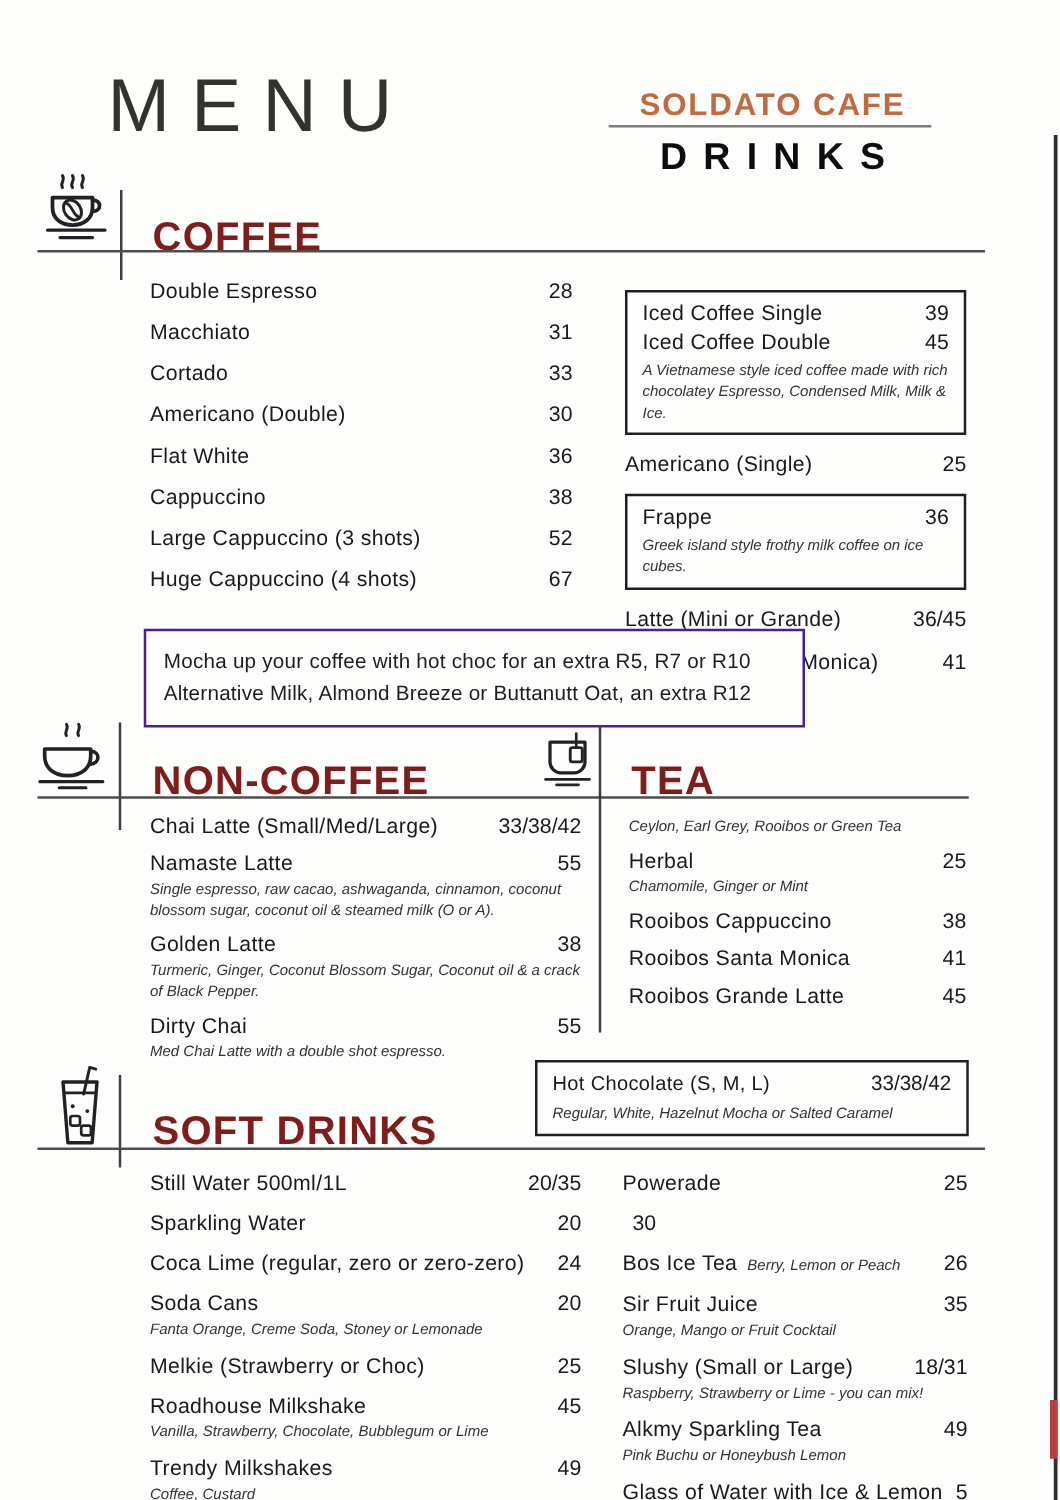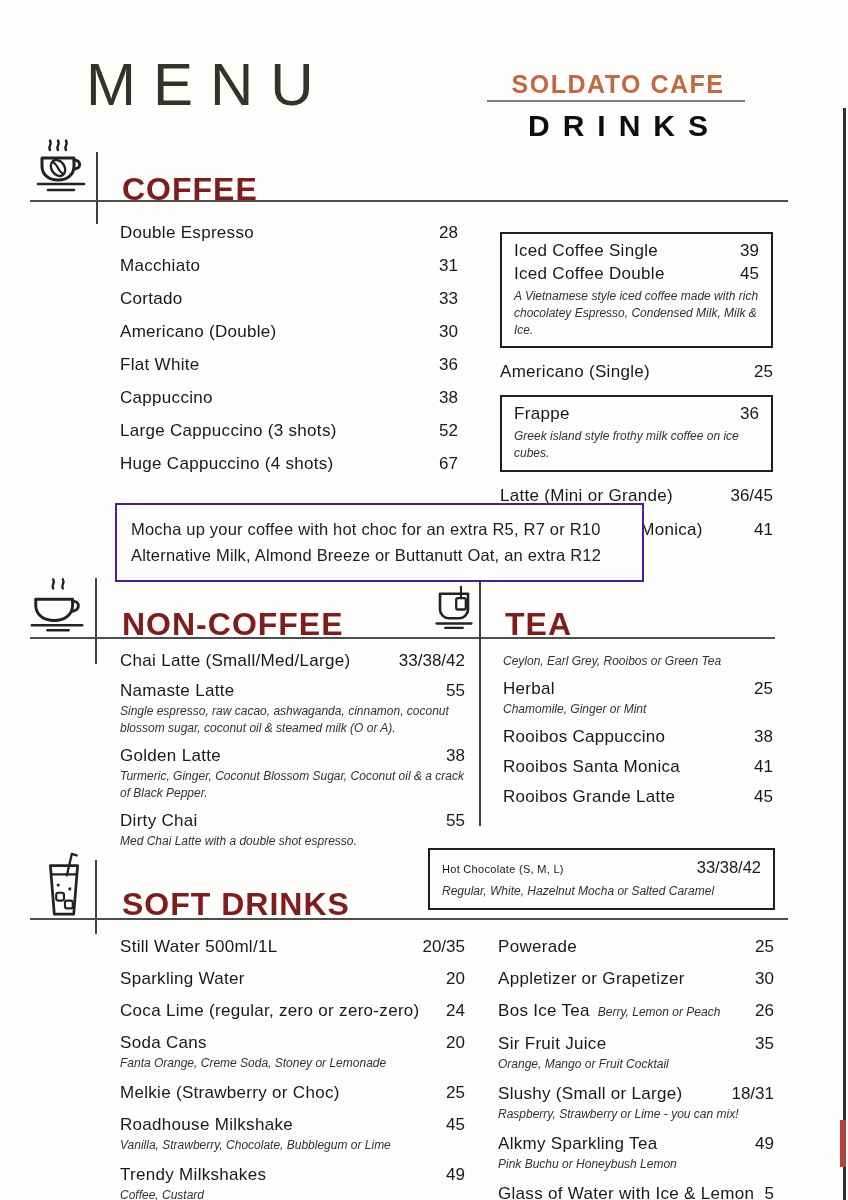--- a/index.html
+++ b/index.html
@@ -326,21 +326,21 @@
     </svg>
   </div>
   <div class="vrule" style="left:95px;top:860px;height:74px;"></div>
   <div class="sec-heading" style="left:122px;top:873px;">SOFT DRINKS</div>
   <div class="hrule" style="left:30px;top:918px;width:758px;"></div>
 
   <div class="hotchoc-box box">
     <div class="mi">
       <div class="mi-top">
         <div class="mi-left">
-            <span class="mi-name" style="font-size:11px">Hot Chocolate (S, M, L)</span>
+            <span class="mi-name" style="font-size:16px">Hot Chocolate (S, M, L)</span>
           </div>
         <span class="mi-price" style="font-size:16.5px">33/38/42</span>
       </div>
     </div>
     <div class="box-desc">Regular, White, Hazelnut Mocha or Salted Caramel</div>
   </div>
 
   <div class="list col-soft-left">
       <div class="mi">
         <div class="mi-top">
@@ -406,23 +406,20 @@
       <div class="mi">
         <div class="mi-top">
           <div class="mi-left">
             <span class="mi-name">Powerade</span>
           </div>
           <span class="mi-price">25</span>
         </div>
       </div>
       <div class="mi">
         <div class="mi-top">
-          <div class="mi-left">
-            <span class="mi-name">Appletizer or Grapetizer</span>
-          </div>
           <span class="mi-price">30</span>
         </div>
       </div>
       <div class="mi">
         <div class="mi-top">
           <div class="mi-left">
             <span class="mi-name">Bos Ice Tea</span>
             <span class="mi-inline">Berry, Lemon or Peach</span>
           </div>
           <span class="mi-price">26</span>

